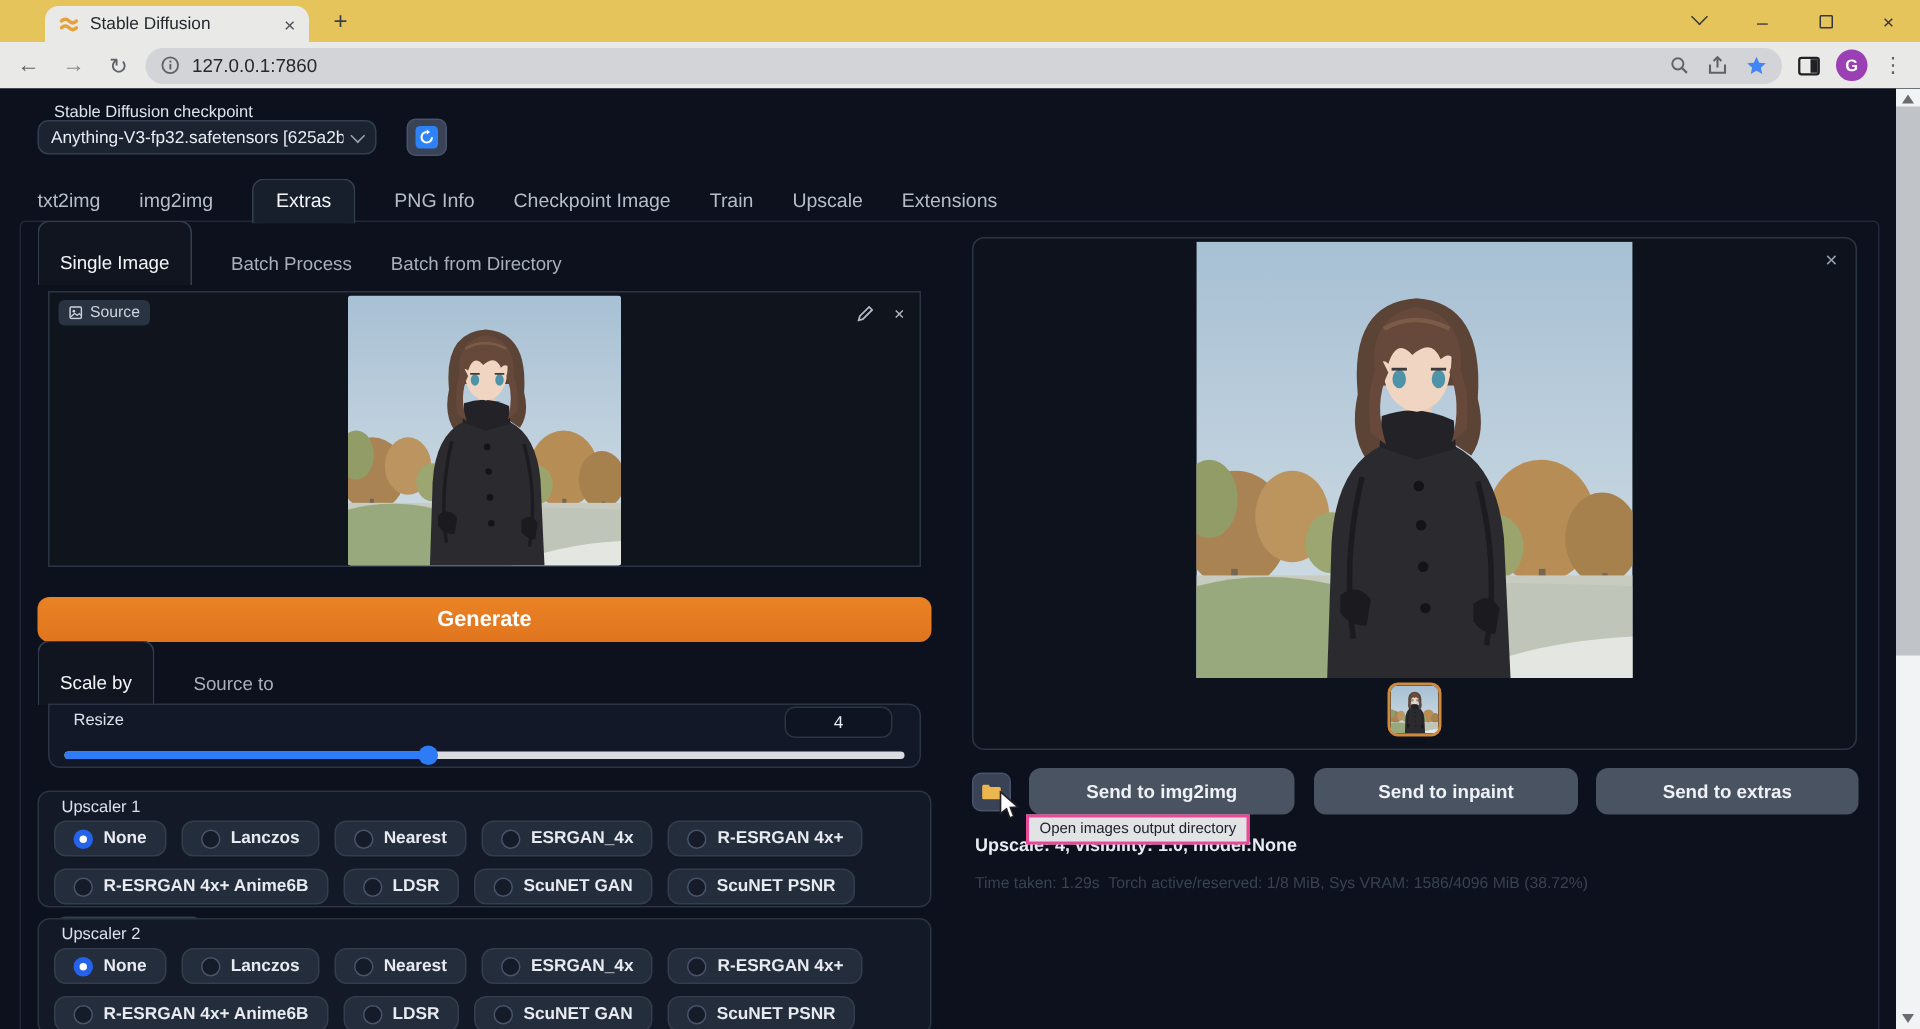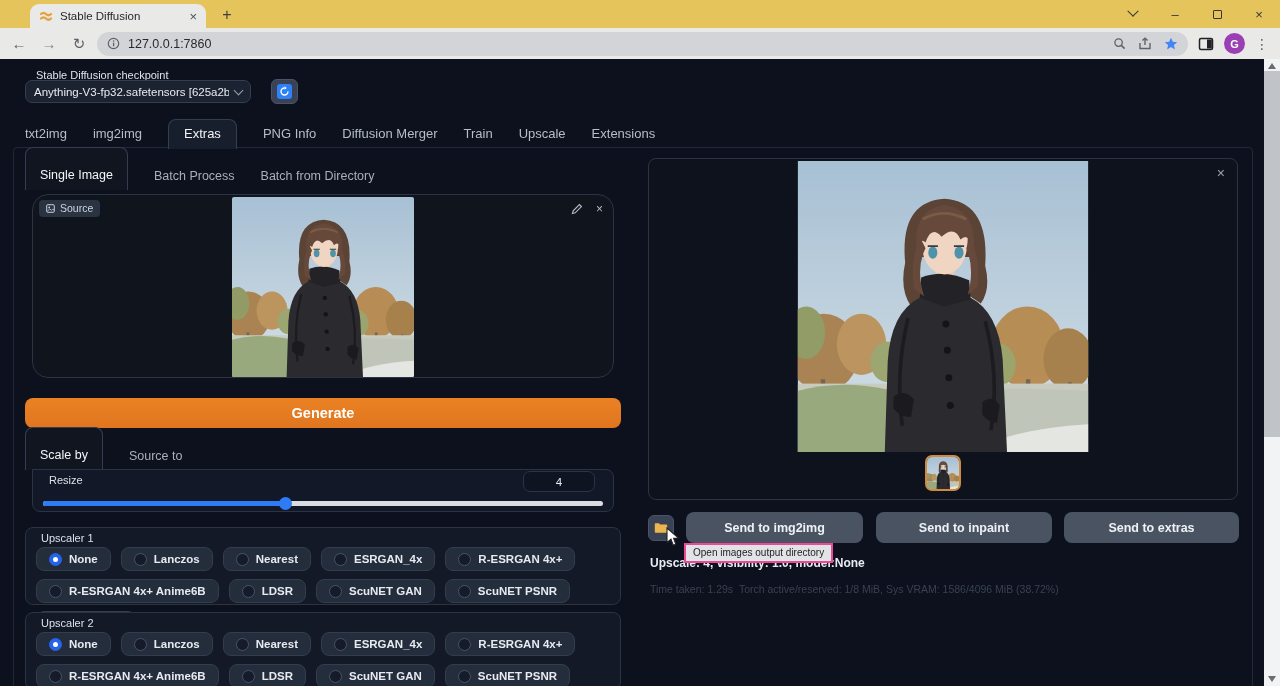--- a/index.html
+++ b/index.html
@@ -41,21 +41,21 @@
 
   .main-tabs { position:absolute; left:25px; top:60px; height:29px; display:flex; align-items:flex-end; gap:26px; }
   .mtab { font-size:13px; color:#b6bdc9; padding-bottom:7px; white-space:nowrap; }
   .mtab.active { color:#f3f5f9; background:#171e2c; border:1px solid #343e50; border-bottom:none; border-radius:8px 8px 0 0; padding:6px 15px 8px; margin-bottom:-1px; }
 
   .left-col { position:absolute; left:25px; top:97px; width:596px; height:530px; }
   .sub-tabs { position:absolute; left:0; top:5px; height:29px; display:flex; align-items:flex-end; gap:26px; }
   .stab { font-size:12.5px; color:#a8afbb; padding-bottom:7px; white-space:nowrap; }
   .stab.active { color:#f3f5f9; background:#10151f; border:1px solid #343e50; border-bottom:none; border-radius:8px 8px 0 0; padding:20px 14px 8px; }
 
-  .source-box { position:absolute; left:7px; right:7px; top:38px; height:184px; background:#10141d; border:1px solid #2b3443; border-radius:16px; }
+  .source-box { position:absolute; left:7px; right:7px; top:38px; height:184px; background:#10141d; border:1px solid #2b3443; border-radius:0; }
   .source-chip { position:absolute; left:6px; top:5px; background:#2a3342; border-radius:4px; padding:2px 7px 3px; display:flex; align-items:center; gap:5px; font-size:10.5px; color:#cdd4df; }
   .src-tools { position:absolute; right:10px; top:7px; display:flex; gap:13px; align-items:center; color:#b3bbc7; font-size:12px; }
   .src-img { position:absolute; left:50%; top:2px; transform:translateX(-50%); border-radius:2px; overflow:hidden; }
 
   .generate { position:absolute; left:0; top:242px; width:596px; height:30px; background:linear-gradient(180deg, #ea8224, var(--accent-orange,#e0751f)); border:none; border-radius:8px; color:#fff; font-size:14.5px; font-weight:600; font-family:inherit; }
 
   .scale-tabs { position:absolute; left:0; top:286px; height:28px; display:flex; align-items:flex-end; gap:26px; }
   .resize-box { position:absolute; left:7px; right:7px; top:313px; height:43px; background:#121827; border:1px solid #2b3443; border-radius:0 8px 8px 8px; }
   .resize-label { position:absolute; left:16px; top:4px; font-size:11px; color:#dbe1ea; }
   .num-input { position:absolute; right:18px; top:1px; width:72px; height:21px; background:#0e1422; border:1px solid #2b3443; border-radius:7px; color:#e8ecf3; font-size:11.5px; text-align:center; font-family:inherit; }
@@ -225,21 +225,21 @@
           <path d="M6,0.4 L8.4,2.2 L6,4" fill="#fff"></path>
         </svg>
       </span>
     </div>
 
     <div class="main-tabs">
       <span class="mtab">txt2img</span>
       <span class="mtab">img2img</span>
       <span class="mtab active">Extras</span>
       <span class="mtab">PNG Info</span>
-      <span class="mtab">Diffusion Merger</span>
+      <span class="mtab">Checkpoint Image</span>
       <span class="mtab">Train</span>
       <span class="mtab">Upscale</span>
       <span class="mtab">Extensions</span>
     </div>
 
     <div class="left-col">
       <div class="sub-tabs">
         <span class="stab active">Single Image</span>
         <span class="stab">Batch Process</span>
         <span class="stab">Batch from Directory</span>

